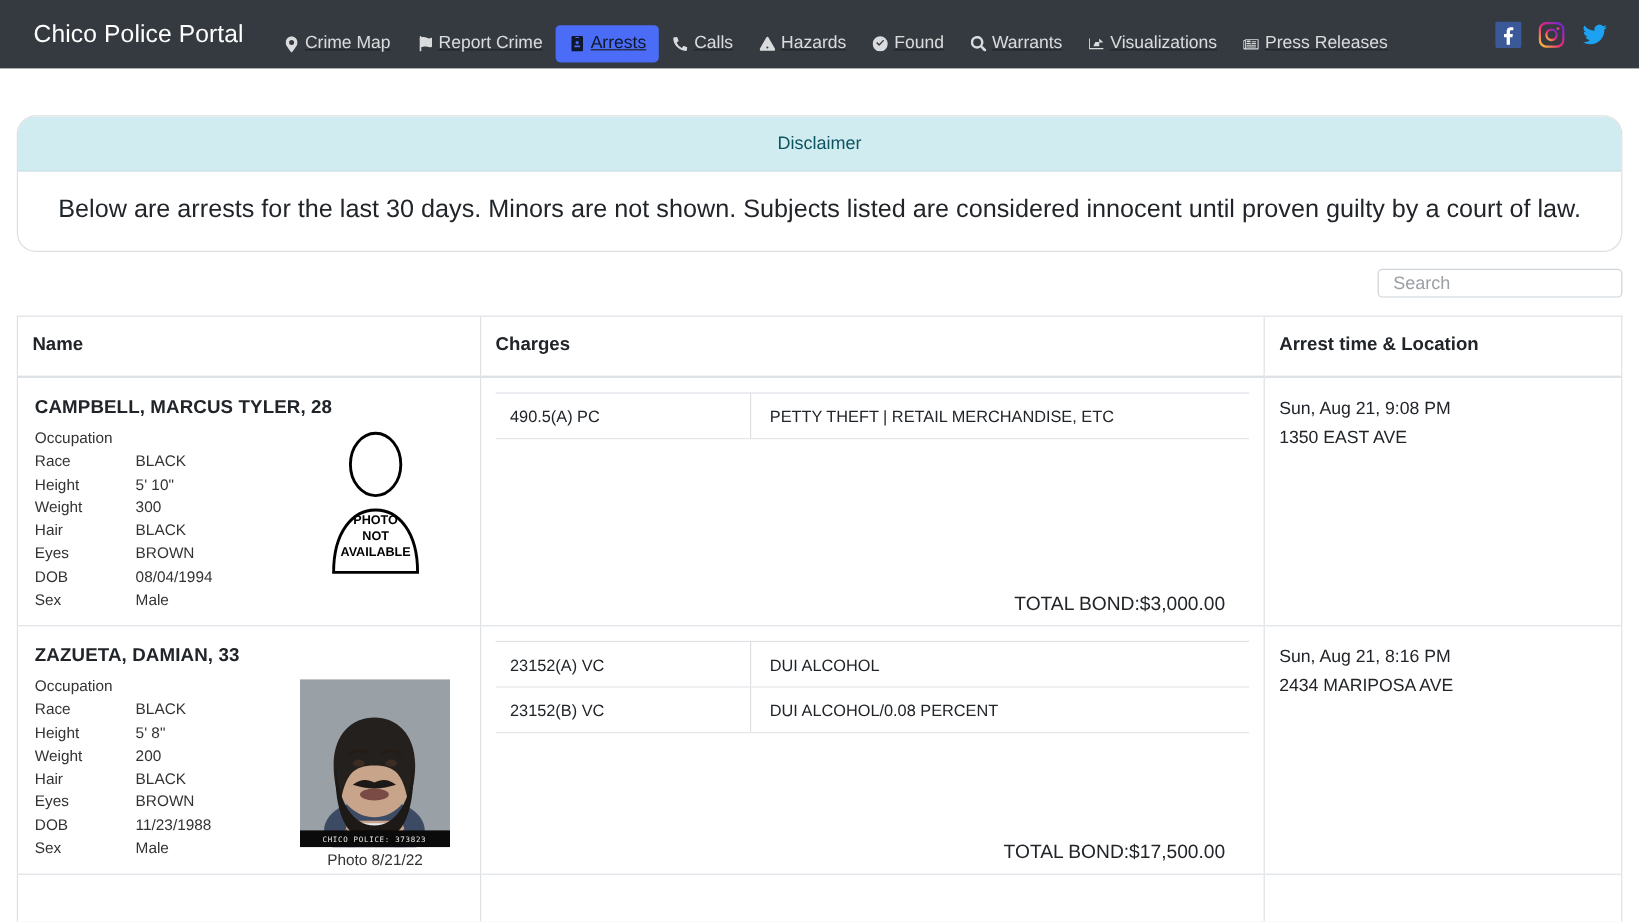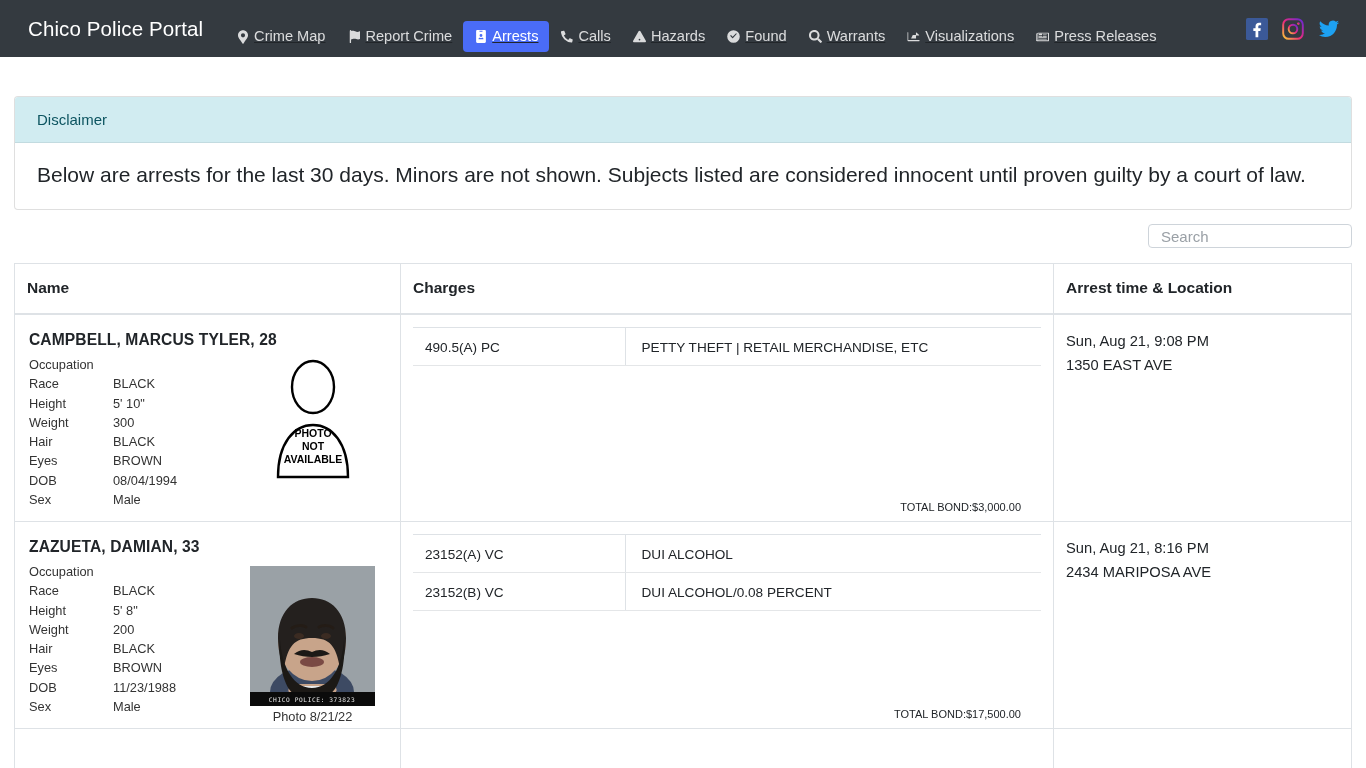--- a/index.html
+++ b/index.html
@@ -45,21 +45,21 @@
     border-radius: 4px;
     display: inline-flex;
     align-items: center;
     gap: 5px;
     line-height: 1.2;
     text-decoration: none;
     cursor: pointer;
   }
   .nav-item.active {
     background: #4a6cf7;
-    color: #ffffff;
+    color: #0f172a;
     margin-top: 16px;
   }
   .nav-ic {
     display: inline-flex;
     align-items: center;
     justify-content: center;
     width: 13px; height: 14px;
     flex: 0 0 auto;
   }
   .nav-ic svg { display: block; }
@@ -73,23 +73,24 @@
   }
   .social a { display: inline-flex; cursor: pointer; }
 
   
   .container {
     padding: 0 14px;
   }
   .card {
     margin-top: 39px;
     border: 1px solid rgba(0,0,0,0.125);
-    border-radius: 4px;
+    border-radius: 16px;
     background: #fff;
     overflow: hidden;
+    text-align: center;
   }
   .card-header {
     background: #d1ecf1;
     color: #0c5460;
     padding: 14px 22px;
     font-size: 15px;
     border-bottom: 1px solid rgba(0,0,0,0.07);
   }
   .card-body {
     padding: 20px 22px 22px 22px;
@@ -205,21 +206,21 @@
     border: none;
     border-bottom: 1px solid #e4e6e8;
     border-right: 1px solid #e4e6e8;
     padding: 5px 8px 6px 14px;
     vertical-align: top;
   }
   .charge-table td.desc { border-right: none; padding-left: 16px; }
   .charge-code { width: 212px; }
   .charges-cell { position: relative; }
   .total-bond {
-    font-size: 11px;
+    font-size: 16px;
     color: #212529;
     text-align: right;
     padding-right: 20px;
     position: absolute;
     right: 12px;
     bottom: 8px;
   }
 
   .arrest-time { font-size: 14.7px; color: #212529; line-height: 24px; padding-top: 2px; }
   .arrest-loc  { font-size: 14.7px; color: #212529; line-height: 24px; }

